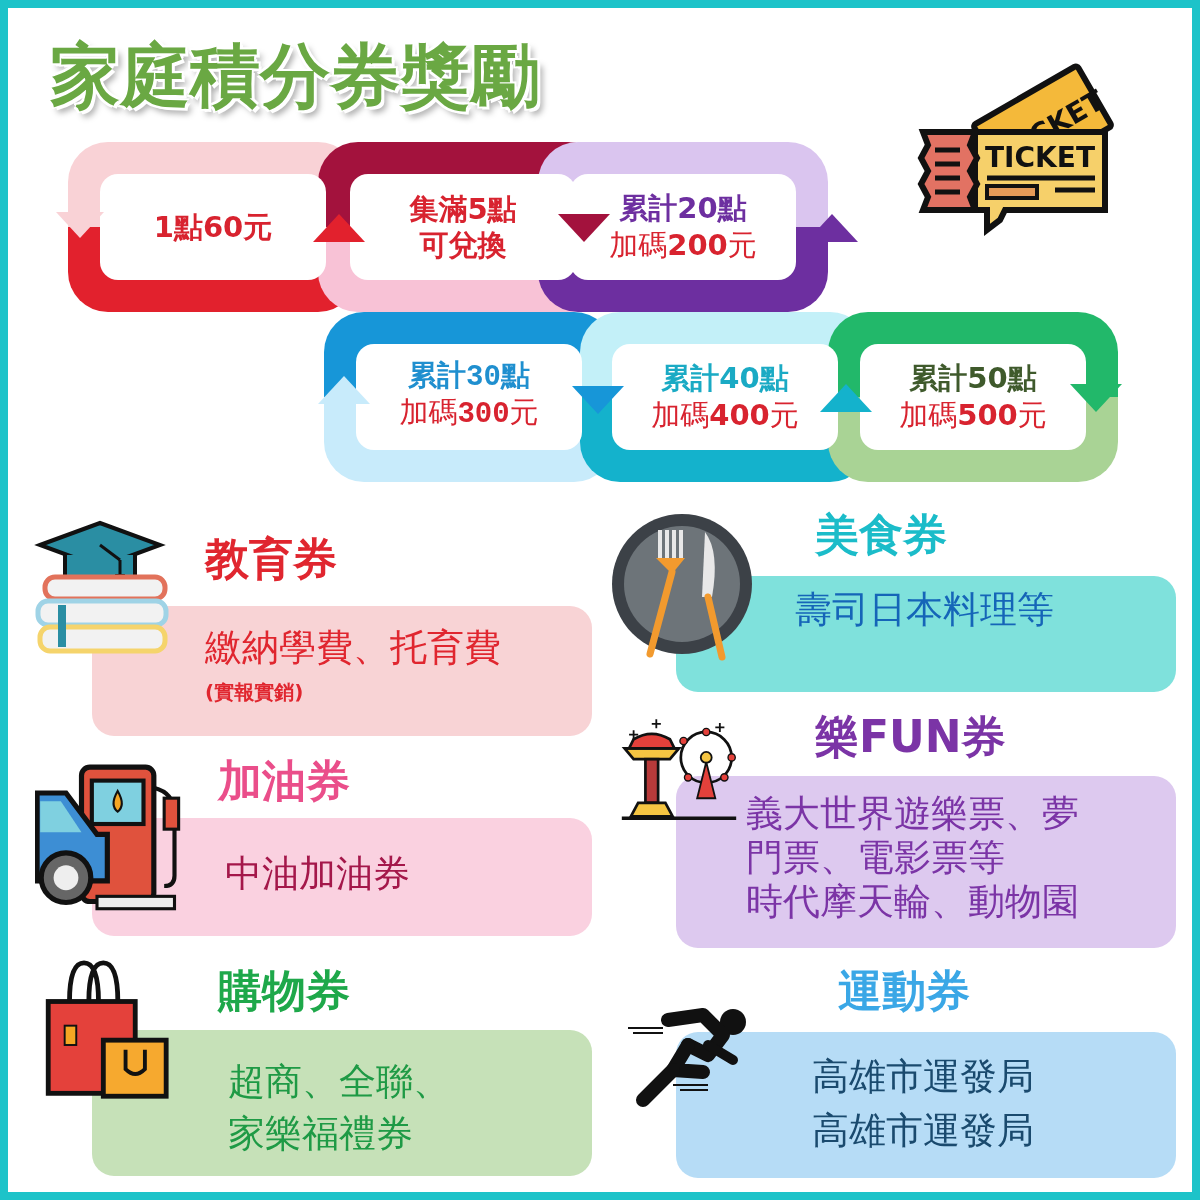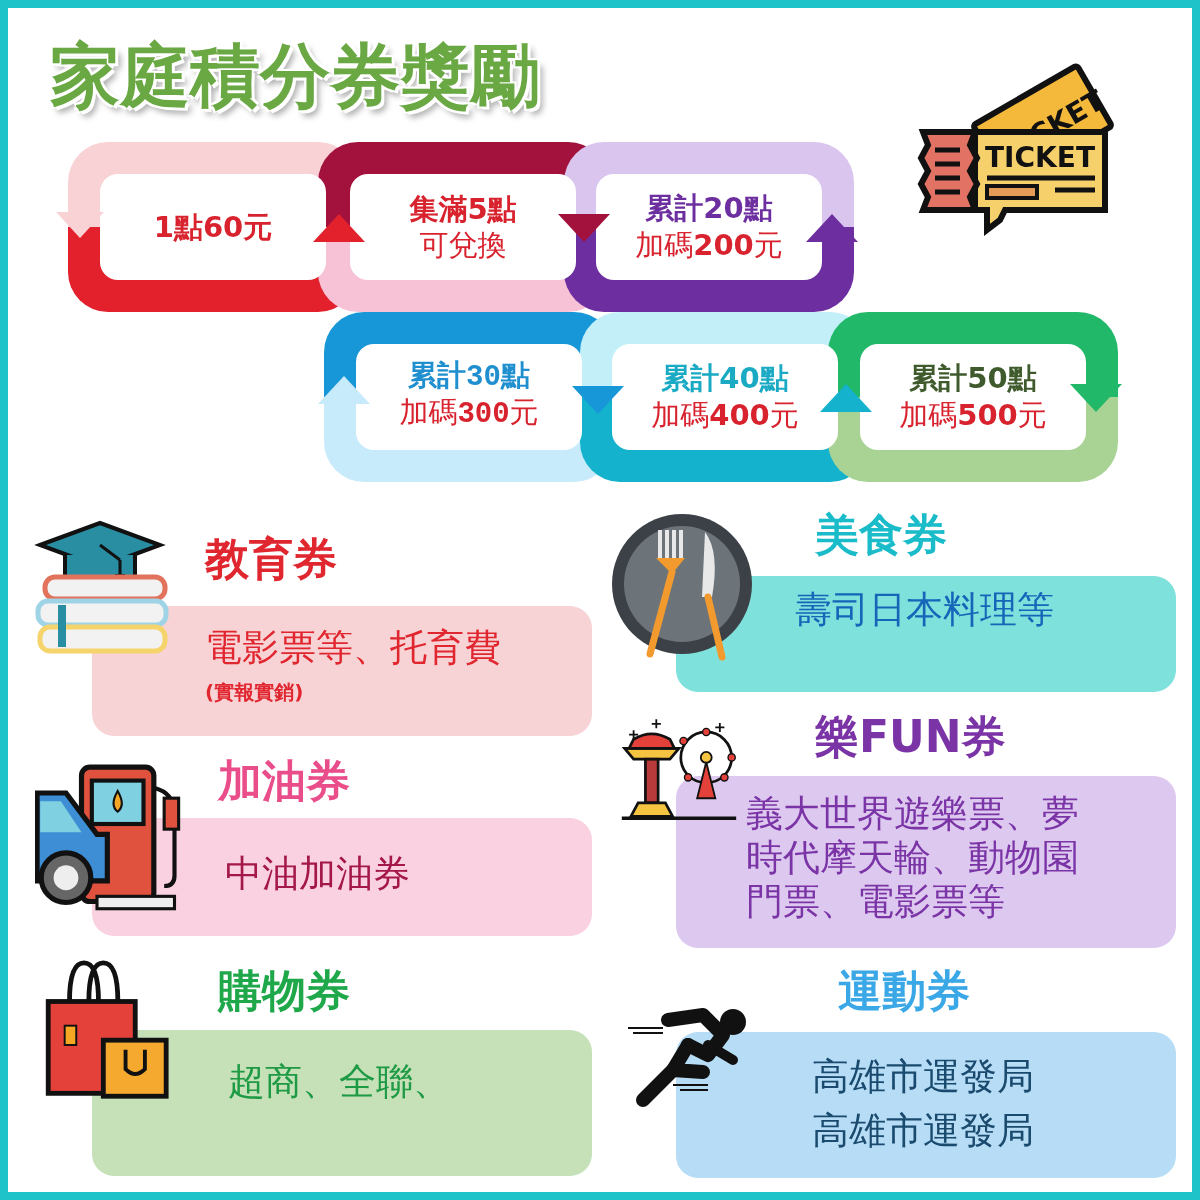--- a/index.html
+++ b/index.html
@@ -58,24 +58,24 @@
   <div class="bot" style="background:#e2212d;"></div>
   <div class="inner">
       <div class="l1" style="color:#d8232f">1點60元</div>
     </div>
 </div>
 <div class="loop" style="left:318px; top:142px;">
   <div class="top" style="background:#a3123d;"></div>
   <div class="bot" style="background:#f8c2d6;"></div>
   <div class="inner">
     <div class="l1" style="color:#d8232f">集滿5點</div>
-    <div class="l1" style="color:#d8232f; font-weight:normal">可兌換</div>
-  </div>
-</div>
-<div class="loop" style="left:564px; top:142px;">
+    <div class="l1" style="color:#d8232f; font-weight:bold">可兌換</div>
+  </div>
+</div>
+<div class="loop" style="left:538px; top:142px;">
   <div class="top" style="background:#dac5ef;"></div>
   <div class="bot" style="background:#6d2fa0;"></div>
   <div class="inner">
     <div class="l1" style="color:#6d2fa0">累計20點</div>
     <div class="l2" style="color:#d8232f"><span>加碼</span><b>200</b><span>元</span></div>
   </div>
 </div>
 
 <div class="arrow" style="left:56px; top:212px; border-left:24px solid transparent; border-right:24px solid transparent; border-top:26px solid #f9d2d6;"></div>
 <div class="arrow" style="left:313px; top:214px; border-left:26px solid transparent; border-right:26px solid transparent; border-bottom:28px solid #e2212d;"></div>
@@ -108,21 +108,21 @@
 </div>
 
 <div class="arrow" style="left:318px; top:376px; border-left:26px solid transparent; border-right:26px solid transparent; border-bottom:28px solid #c8ebfb;"></div>
 <div class="arrow" style="left:572px; top:386px; border-left:26px solid transparent; border-right:26px solid transparent; border-top:28px solid #1796d8;"></div>
 <div class="arrow" style="left:820px; top:384px; border-left:26px solid transparent; border-right:26px solid transparent; border-bottom:28px solid #14b2cc;"></div>
 <div class="arrow" style="left:1070px; top:384px; border-left:26px solid transparent; border-right:26px solid transparent; border-top:28px solid #22b86a;"></div>
 
 <div class="card" style="left:92px; top:606px; width:500px; height:130px; background:#f8d3d5;"></div>
 <div class="cat-title" style="left:205px; top:530px; color:#e0262f;">教育券</div>
 <div class="card-text" style="left:205px; top:626px; color:#e0262f;">
-  <div>電影票等、托育費</div>
+  <div>繳納學費、托育費</div>
   <div style="font-size:20px; font-weight:bold;">(實報實銷)</div>
 </div>
 <svg class="icon" viewBox="0 0 150 150" style="left:30px; top:515px; width:150px; height:150px;">
   <polygon points="10,30 70,8 130,30 70,52" fill="#2a8ea3" stroke="#111" stroke-width="4"></polygon>
   <path d="M35 40 L35 62 L105 62 L105 40" fill="#2a8ea3" stroke="#111" stroke-width="4"></path>
   <line x1="70" y1="30" x2="90" y2="45" stroke="#111" stroke-width="3"></line>
     <line x1="90" y1="45" x2="90" y2="60" stroke="#111" stroke-width="3"></line>
   <polygon points="86,60 94,60 96,70 84,70" fill="#f5c542" stroke="#111" stroke-width="2"></polygon>
   <rect x="15" y="62" width="120" height="22" rx="10" fill="#f2f2f2" stroke="#e2725b" stroke-width="5"></rect>
   <rect x="8" y="86" width="128" height="24" rx="10" fill="#f2f2f2" stroke="#9fd3e6" stroke-width="5"></rect>
@@ -143,20 +143,21 @@
   <path d="M5 38 L25 38 L45 68 L5 68 Z" fill="#7fd0e0"></path>
   <circle cx="30" cy="112" r="24" fill="#666" stroke="#111" stroke-width="5"></circle>
   <circle cx="30" cy="112" r="12" fill="#eee"></circle>
   <rect x="60" y="130" width="75" height="12" fill="#eee" stroke="#111" stroke-width="3"></rect>
 </svg>
 
 <div class="card" style="left:92px; top:1030px; width:500px; height:146px; background:#c6e1b8;"></div>
 <div class="cat-title" style="left:218px; top:962px; color:#1ea84a;">購物券</div>
 <div class="card-text" style="left:228px; top:1056px; color:#1e9a45; line-height:52px;">
   <div>超商、全聯、</div>
+  <div>家樂福禮券</div>
 </div>
 <svg class="icon" viewBox="0 0 150 150" style="left:38px; top:958px; width:150px; height:145px;">
   <path d="M30 45 Q30 5 45 5 Q60 5 60 45 M50 45 Q50 5 65 5 Q80 5 80 45" fill="none" stroke="#111" stroke-width="5"></path>
   <rect x="8" y="45" width="90" height="95" fill="#e4413b" stroke="#111" stroke-width="5"></rect>
   <rect x="25" y="70" width="12" height="20" fill="#f5a623" stroke="#111" stroke-width="2"></rect>
   <rect x="65" y="85" width="65" height="58" fill="#f6a92f" stroke="#111" stroke-width="5"></rect>
   <path d="M88 95 L88 115 Q98 125 108 115 L108 95" fill="none" stroke="#111" stroke-width="4"></path>
 </svg>
 
 <div class="card" style="left:676px; top:576px; width:500px; height:116px; background:#7fe1dc;"></div>
@@ -174,22 +175,22 @@
   <path d="M46 46 L75 46 L62 62 Z" fill="#f29a2e"></path>
   <line x1="62" y1="60" x2="40" y2="142" stroke="#f29a2e" stroke-width="7" stroke-linecap="round"></line>
   <path d="M95 20 Q110 40 102 85 L92 85 Z" fill="#e8e8e8"></path>
   <line x1="98" y1="85" x2="112" y2="145" stroke="#f29a2e" stroke-width="7" stroke-linecap="round"></line>
 </svg>
 
 <div class="card" style="left:676px; top:776px; width:500px; height:172px; background:#ddc9ef;"></div>
 <div class="cat-title" style="left:815px; top:708px; color:#7b34a6;">樂FUN券</div>
 <div class="card-text" style="left:746px; top:792px; color:#7b34a6; line-height:44px;">
   <div>義大世界遊樂票、夢</div>
+  <div>門票、電影票等</div>
   <div>時代摩天輪、動物園</div>
-  <div>門票、電影票等</div>
 </div>
 <svg class="icon" viewBox="0 0 130 130" style="left:615px; top:712px; width:128px; height:118px;">
   <g stroke="#111" stroke-width="2" fill="none">
       <path d="M15 20 L15 30 M10 25 L20 25"></path>
       <path d="M40 8 L40 18 M35 13 L45 13"></path>
       <path d="M110 12 L110 22 M105 17 L115 17"></path>
     </g>
   <circle cx="95" cy="50" r="28" fill="none" stroke="#111" stroke-width="3"></circle>
   <circle cx="95" cy="50" r="6" fill="#f5c542" stroke="#111" stroke-width="2"></circle>
   <g fill="#e4413b" stroke="#111" stroke-width="1.5">

